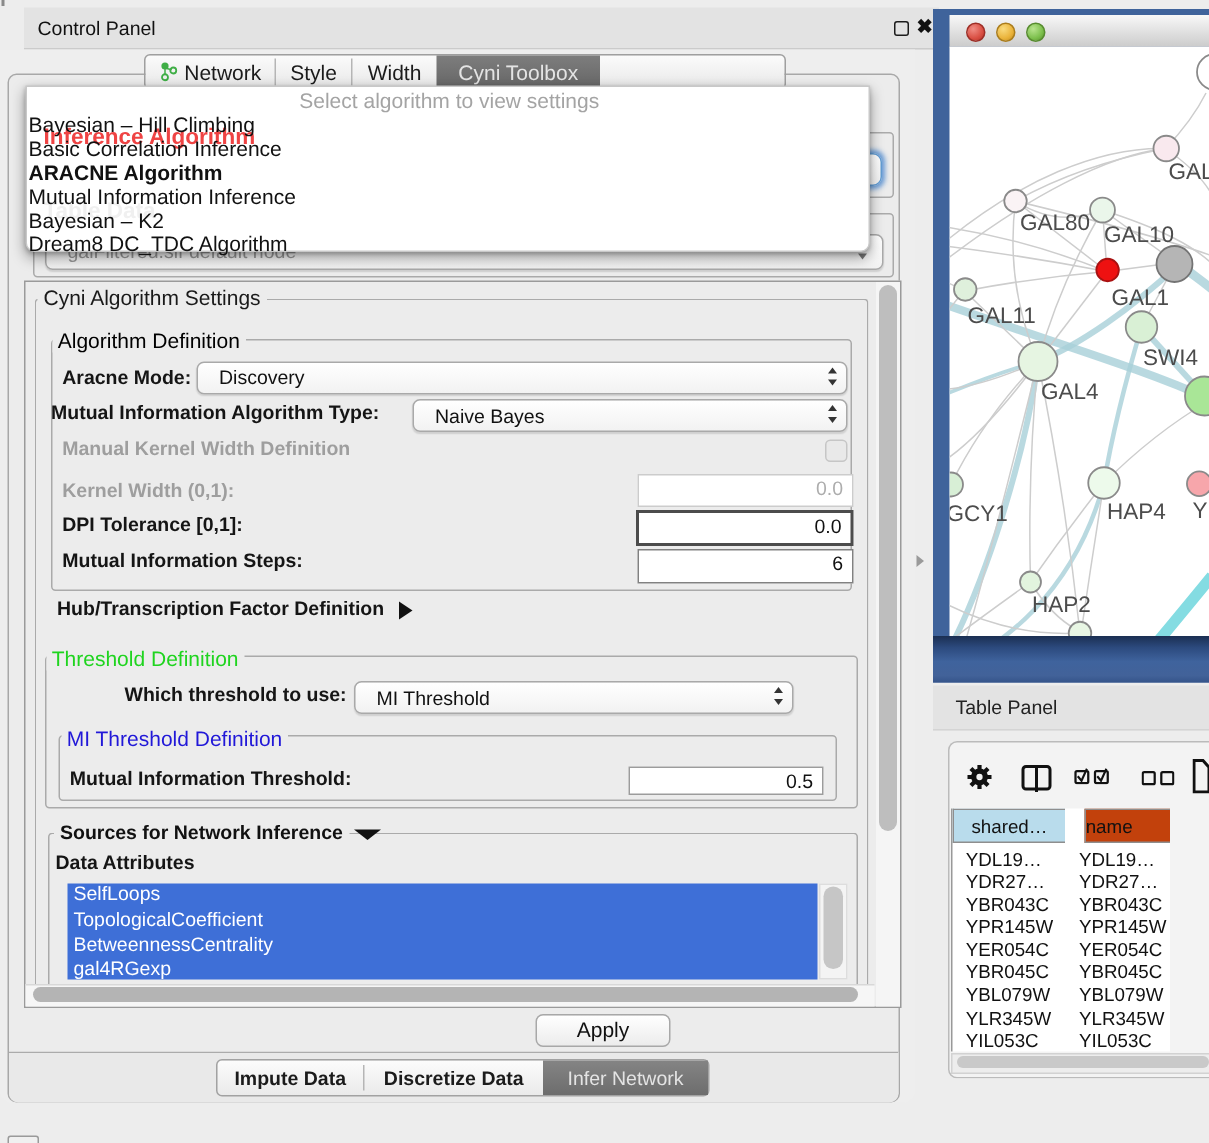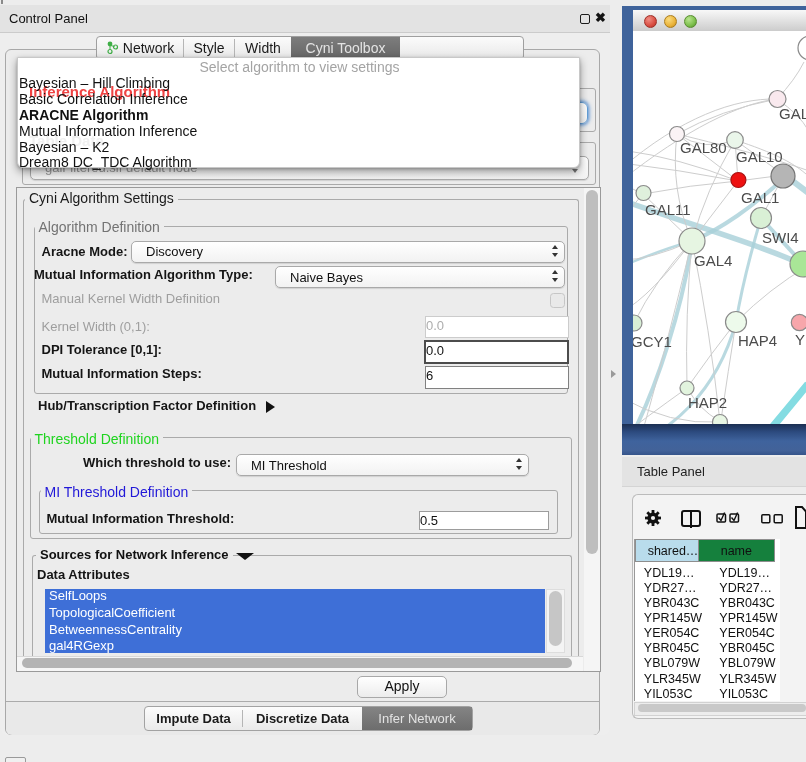--- a/index.html
+++ b/index.html
@@ -1,32 +1,32 @@
 <!DOCTYPE html>
 <html><head>
 <meta charset="utf-8">
 <style>
 html,body{margin:0;padding:0;}
 body{width:806px;height:762px;background:#ededed;font-family:"Liberation Sans",sans-serif;position:relative;overflow:hidden;}
 .abs{position:absolute;}
 .lbl{position:absolute;font-size:13px;font-weight:bold;color:#151515;white-space:nowrap;}
-.dlbl{position:absolute;font-size:13px;font-weight:normal;color:#9e9e9e;white-space:nowrap;}
+.dlbl{position:absolute;font-size:13px;font-weight:bold;color:#9e9e9e;white-space:nowrap;}
 .grp{position:absolute;border:1px solid #aaaaaa;border-radius:3px;}
 .gtitle{position:absolute;font-size:14px;background:#ececec;padding:0 4px;white-space:nowrap;}
 .combo{position:absolute;background:linear-gradient(#ffffff,#f2f2f2);border:1px solid #a9a9a9;border-radius:5px;box-shadow:0 1px 1px rgba(0,0,0,0.12);}
 .combo .ct{position:absolute;left:14px;top:2.5px;font-size:13px;color:#111;}
 .carr{position:absolute;width:0;height:0;}
-.fld{position:absolute;background:#fff;font-size:13px;color:#111;}
+.fld{position:absolute;background:#fff;font-size:13px;color:#111;text-align:right;}
 .tseg{position:absolute;top:0;bottom:0;display:flex;align-items:center;justify-content:center;font-size:14px;color:#1b1b1b;}
 </style>
 </head>
 <body>
 
 <div class="abs" style="left:1px;top:0;width:2px;height:4px;background:#8a8a8a;"></div>
-<div class="abs" id="cp-title" style="left:0;top:5px;width:610px;height:27px;background:#e3e3e3;border-bottom:1px solid #cbcbcb;">
+<div class="abs" id="cp-title" style="left:16px;top:5px;width:610px;height:27px;background:#e3e3e3;border-bottom:1px solid #cbcbcb;">
   <div class="abs" style="left:9px;top:6px;font-size:13px;color:#111;">Control Panel</div>
   <div class="abs" style="left:580px;top:9px;width:8px;height:8px;border:1.5px solid #1c1c1c;border-radius:2px;"></div>
   <div class="abs" style="left:595px;top:5px;font-size:13px;font-weight:bold;color:#111;">✖</div>
 </div>
 <div class="abs" id="cp-body" style="left:0;top:33px;width:610px;height:702px;background:#eeeeee;border-radius:0 0 8px 8px;"></div>
 
 <div class="abs" id="cp-content" style="left:5px;top:49px;width:595px;height:686px;background:#ececec;border:1px solid #a8a8a8;border-radius:6px;box-sizing:border-box;"></div>
 
 <div class="abs" id="toptabs" style="left:96px;top:36px;width:426px;height:22px;background:linear-gradient(#fbfbfb,#e8e8e8);border:1px solid #9f9f9f;border-radius:4px;">
   <div class="tseg" style="left:0;width:86px;">
@@ -57,21 +57,21 @@
   <span class="carr" style="right:10px;top:4px;border-left:3.5px solid transparent;border-right:3.5px solid transparent;border-bottom:4.5px solid #777;"></span>
   <span class="carr" style="right:10px;top:12px;border-left:3.5px solid transparent;border-right:3.5px solid transparent;border-top:4.5px solid #777;"></span>
 </div>
 
 <div class="abs" id="scrollpane" style="left:16px;top:187px;width:585px;height:485px;border:1px solid #9a9a9a;box-sizing:border-box;background:#ececec;"></div>
 
 <div class="abs" style="left:22.5px;top:198.5px;width:554px;height:458px;border:1px solid #aaaaaa;border-bottom:none;border-radius:3px 3px 0 0;"></div>
 <div class="gtitle" style="left:25px;top:189.5px;color:#1a1a1a;">Cyni Algorithm Settings</div>
 
 <div class="grp" style="left:34px;top:226px;width:532px;height:166px;"></div>
-<div class="gtitle" style="left:34.5px;top:219px;color:#737373;">Algorithm Definition</div>
+<div class="gtitle" style="left:34.5px;top:219px;color:#000000;">Algorithm Definition</div>
 
 <div class="lbl" style="left:41.5px;top:244px;">Aracne Mode:</div>
 <div class="combo" style="left:131px;top:240.5px;width:432px;height:20px;">
   <div class="ct">Discovery</div>
   <span class="carr" style="right:6.5px;top:3px;border-left:3.5px solid transparent;border-right:3.5px solid transparent;border-bottom:4.5px solid #333;"></span>
   <span class="carr" style="right:6.5px;top:11px;border-left:3.5px solid transparent;border-right:3.5px solid transparent;border-top:4.5px solid #333;"></span>
 </div>
 
 <div class="lbl" style="left:34px;top:266.5px;">Mutual Information Algorithm Type:</div>
 <div class="combo" style="left:275px;top:266px;width:288px;height:20px;">
@@ -275,21 +275,21 @@
     <rect x="13.2" y="0.8" width="8" height="8" rx="1"></rect>
   </g>
 </svg>
 <svg class="abs" style="left:795px;top:506px;" width="12" height="23" viewBox="0 0 12 23">
   <path d="M 1,1 L 7,1 L 11,5.5 L 11,22 L 1,22 Z" fill="none" stroke="#111" stroke-width="2"></path>
 </svg>
 
 <div class="abs" style="left:633.8px;top:539px;width:146px;height:162px;background:#ffffff;border-left:1px solid #999;overflow:hidden;box-sizing:border-box;">
 
   <div class="abs" style="left:0;top:0;width:75.4px;height:22.5px;background:#b9dcec;border:1px solid #8e8e8e;border-right:none;box-sizing:border-box;text-align:center;font-size:12.5px;color:#111;line-height:22.5px;">shared…</div>
-  <div class="abs" style="left:63px;top:0;width:77.1px;height:22.5px;background:#15803d;border:1px solid #8e8e8e;box-sizing:border-box;text-align:center;font-size:12.5px;color:#111;line-height:22.5px;">name</div>
+  <div class="abs" style="left:88px;top:0;width:77.1px;height:22.5px;background:#c2410c;border:1px solid #8e8e8e;box-sizing:border-box;font-size:12.5px;color:#111;line-height:22.5px;">name</div>
   <div class="abs" style="left:152.5px;top:0;width:21px;height:22.5px;background:#b9dcec;border:1px solid #8e8e8e;border-left:none;box-sizing:border-box;font-size:12.5px;color:#111;line-height:22.5px;padding-left:17px;overflow:hidden;">A</div>
 
   <div class="abs" style="left:0;top:27px;font-size:12.5px;color:#111;line-height:15.08px;">
     <div class="abs" style="left:9px;width:66px;white-space:pre;">YDL19…
 YDR27…
 YBR043C
 YPR145W
 YER054C
 YBR045C
 YBL079W

